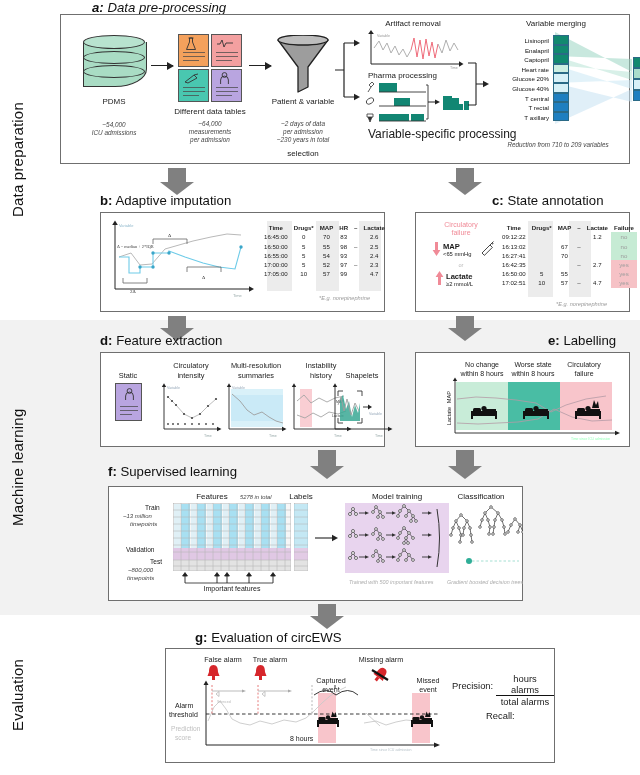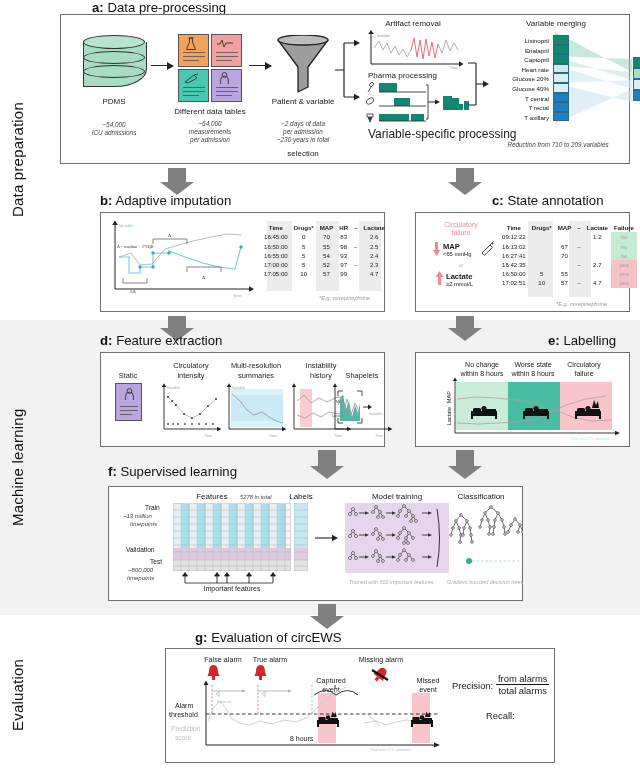--- a/index.html
+++ b/index.html
@@ -60,21 +60,21 @@
 <body>
 
 <div class="band" id="band-dataprep"></div>
 <div class="band" id="band-ml"></div>
 <div class="band" id="band-eval"></div>
 
 <div class="vlabel" style="top:0;height:320px;">Data preparation</div>
 <div class="vlabel" style="top:320px;height:295px;">Machine learning</div>
 <div class="vlabel" style="top:615px;height:160px;">Evaluation</div>
 
-<div class="ptitle" style="left:92px;top:0px;">
+<div class="ptitle" style="left:92px;top:0px;font-style:italic;">
   <b>a:</b>
   <span>Data pre-processing</span>
 </div>
 <div class="panel" style="left:60px;top:14px;width:570px;height:150px;">
 
   <div class="cyl" style="left:22px;top:20px;width:62px;height:58px;">
     <div class="body"></div>
     <div class="cap"></div>
     <div class="rib" style="top:16px;"></div>
     <div class="rib" style="top:30px;"></div>
@@ -918,17 +918,17 @@
       <rect x="1" y="13" width="2" height="3" fill="#111"></rect>
       <rect x="21" y="13" width="2" height="3" fill="#111"></rect>
     <rect x="2.5" y="6" width="7" height="3.5" rx="1.2" fill="#111"></rect>
       <circle cx="12" cy="6.5" r="2.2" fill="#111"></circle>
     <rect x="12" y="7" width="10" height="2.5" fill="#111"></rect>
     <path d="M15 6 l1.6 -5.5 l1.6 3.4 l1.6 -2.8 l0.8 4.9 z" fill="#111"></path>
   </svg>
 
   <div class="txt" style="left:286px;top:31px;font-size:9.4px;">Precision:</div>
   <div class="frac" style="left:330px;top:24px;">
-    <div class="num">from alarms</div>
+    <div class="num">hours alarms</div>
     <div class="den">total alarms</div>
   </div>
   <div class="txt" style="left:294px;top:61px;font-size:9.4px;padding-left:26px;">Recall:</div>
 </div>
 
 </body></html>

